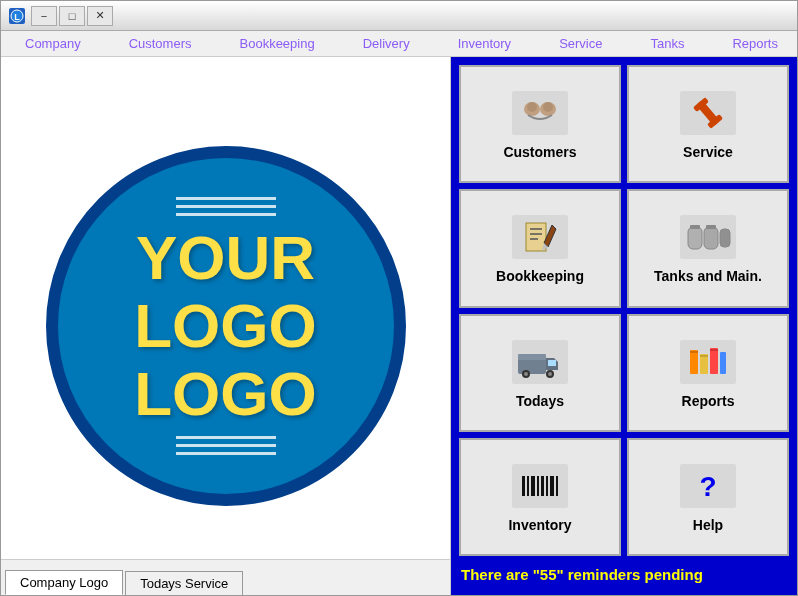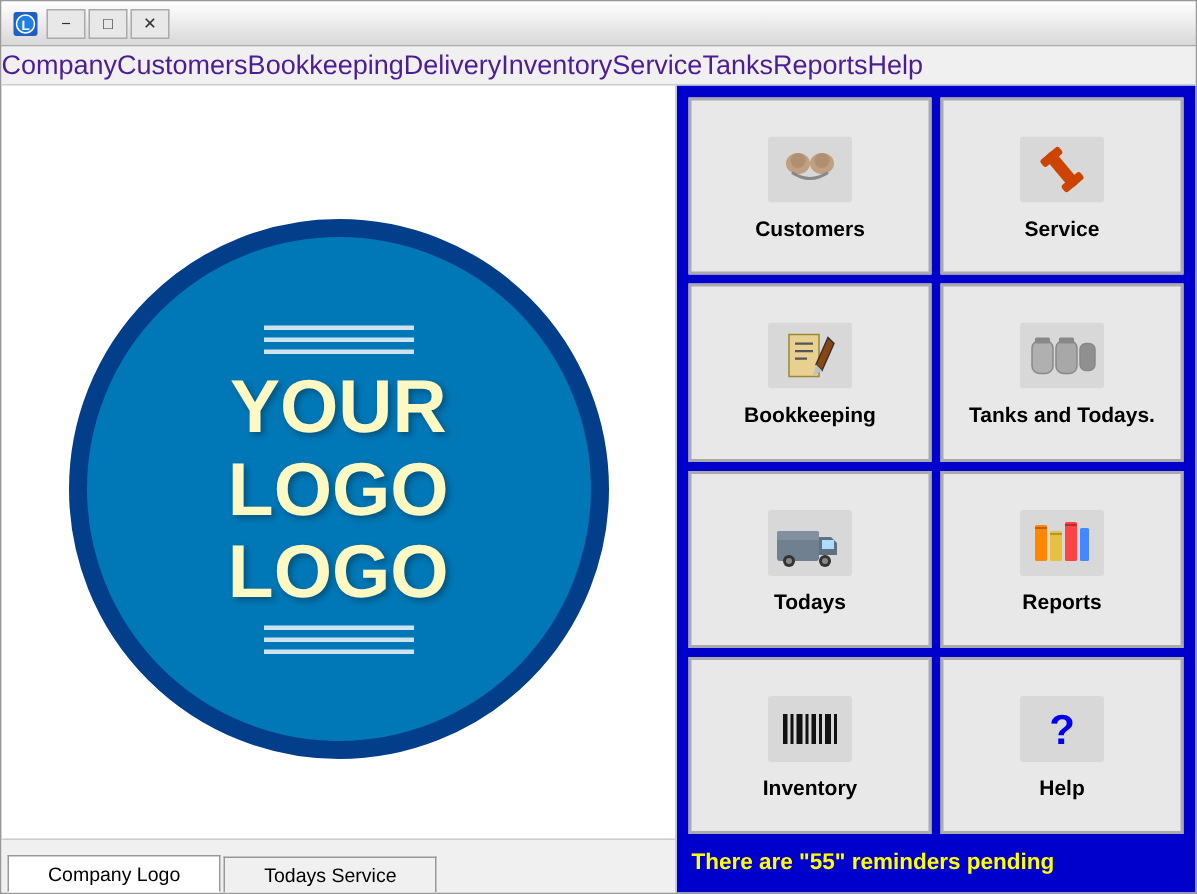--- a/index.html
+++ b/index.html
@@ -63,24 +63,24 @@
       color: #333;
     }
     .menu-bar {
       background: #f0f0f0;
       height: 26px;
       display: flex;
       align-items: center;
       border-bottom: 1px solid #ccc;
     }
     .menu-item {
-      padding: 4px 0;
+      padding: 4px 24px;
       cursor: pointer;
-      font-size: 18px;
-      color: #4c1d95;
+      font-size: 13px;
+      color: #8b5cf6;
     }
     .main-content {
       display: flex;
       flex: 1;
       overflow: hidden;
     }
     .logo-panel {
       width: 450px;
       min-width: 450px;
       background: #ffffff;
@@ -110,39 +110,39 @@
       gap: 5px;
       align-items: center;
     }
     .logo-line {
       width: 100px;
       height: 3px;
       background: white;
       opacity: 0.8;
     }
     .logo-text {
-      color: #fef9c3;
+      color: #fde047;
       font-weight: 900;
       text-align: center;
       line-height: 1.1;
-      font-size: 50px;
+      font-size: 62px;
       font-family: Arial Black, sans-serif;
       margin: 8px 0;
       text-shadow: 2px 2px 4px rgba(0,0,0,0.3);
     }
     .bottom-tabs {
       height: 36px;
       border-top: 1px solid #ccc;
       display: flex;
       align-items: flex-end;
       padding: 0 4px;
       background: #f0f0f0;
     }
     .tab-btn {
-      padding: 4px 26px;
+      padding: 4px 14px;
       border: 1px solid #999;
       border-bottom: none;
       background: #f0f0f0;
       cursor: pointer;
       font-size: 13px;
       margin-right: 2px;
     }
     .tab-btn.active {
       background: white;
       border-bottom: 1px solid white;
@@ -313,21 +313,21 @@
             <svg width="56" height="44" viewBox="0 0 56 44">
               <rect width="56" height="44" fill="#d8d8d8" rx="2"></rect>
 
               <rect x="8" y="12" width="14" height="22" rx="5" fill="#b0b0b0" stroke="#888" stroke-width="1"></rect>
               <rect x="24" y="12" width="14" height="22" rx="5" fill="#a8a8a8" stroke="#888" stroke-width="1"></rect>
               <rect x="40" y="14" width="10" height="18" rx="4" fill="#909090" stroke="#888" stroke-width="1"></rect>
               <rect x="10" y="10" width="10" height="4" rx="1" fill="#888"></rect>
               <rect x="26" y="10" width="10" height="4" rx="1" fill="#888"></rect>
             </svg>
           </div>
-          <span>Tanks and Todays.</span>
+          <span>Tanks and Main.</span>
         </div>
 
         <div class="grid-btn">
           <div class="grid-btn-icon icon-routing">
             <svg width="56" height="44" viewBox="0 0 56 44">
               <rect width="56" height="44" fill="#d8d8d8" rx="2"></rect>
 
               <rect x="6" y="18" width="28" height="16" rx="2" fill="#708090"></rect>
               <polygon points="34,18 34,30 46,30 46,22 42,18" fill="#607080"></polygon>
               <rect x="36" y="20" width="8" height="6" fill="#aaddff"></rect>

